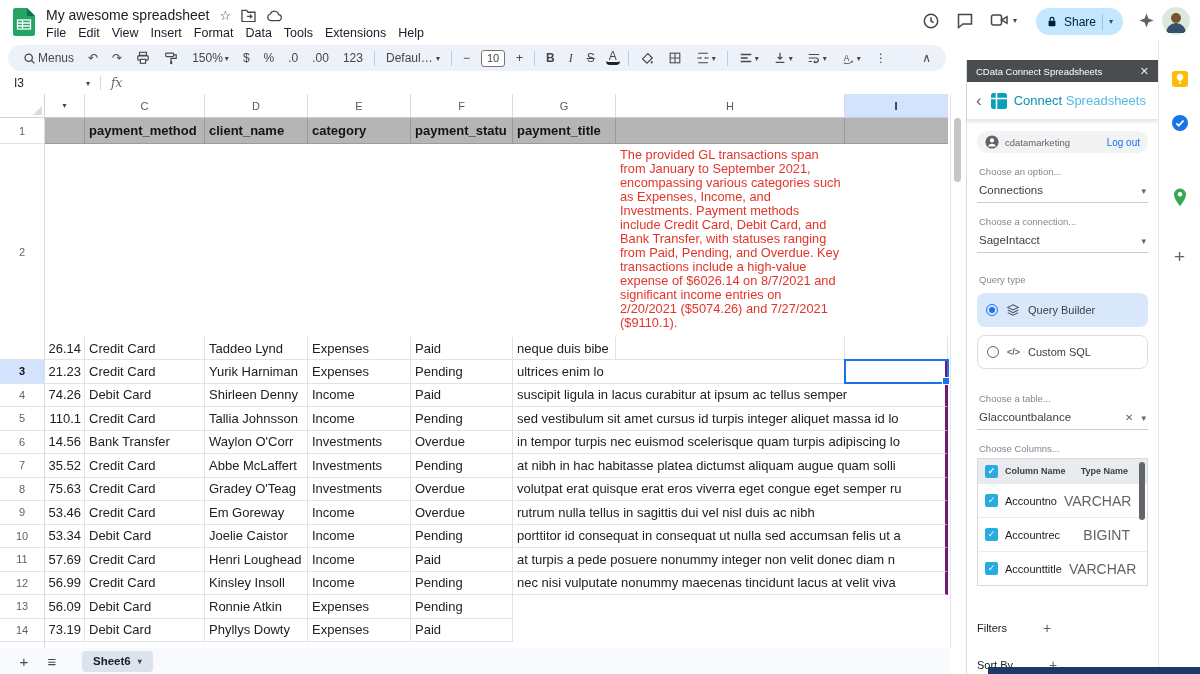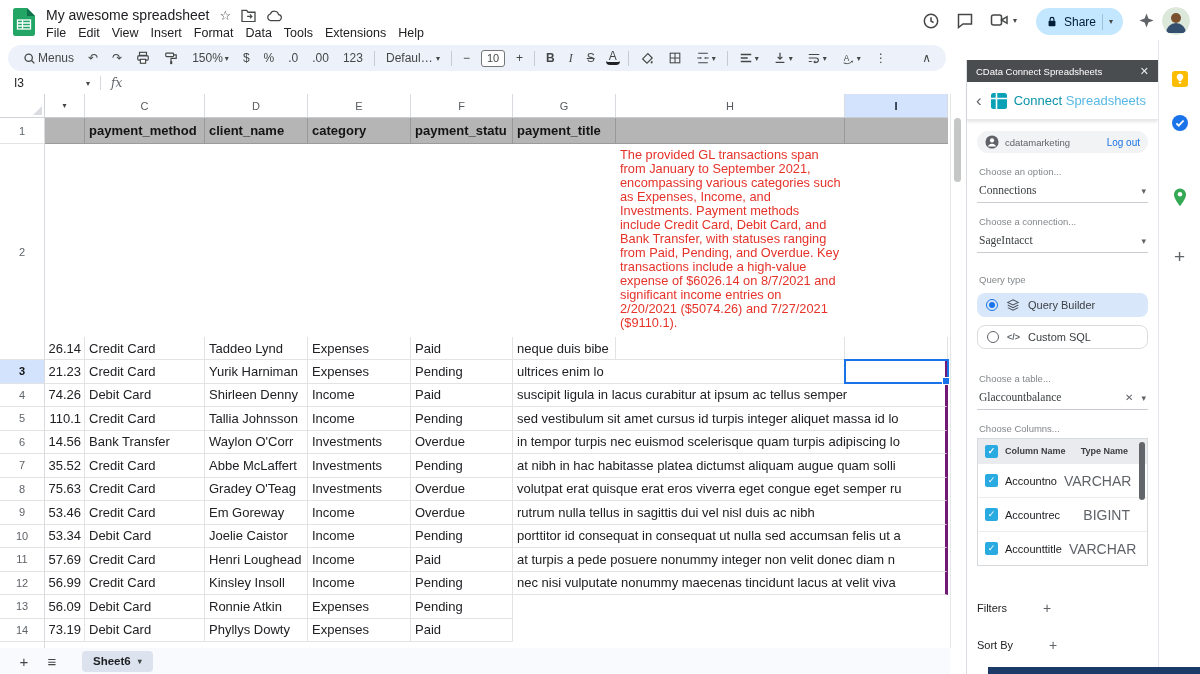--- a/index.html
+++ b/index.html
@@ -78,24 +78,24 @@
   .sb-head { height:22px; background:#4a4d50; color:#fff; font-size:9.5px; display:flex; align-items:center; justify-content:space-between; padding:0 9px; }
   .sb-x { color:#e8eaed; font-size:11px; }
   .brand { height:38px; display:flex; align-items:center; gap:6px; padding:0 9px; border-bottom:1px solid #e6e8eb; box-shadow:0 2px 3px rgba(0,0,0,.10); position:relative; }
   .back { font-size:17px; color:#5f6368; line-height:1; margin-right:2px; }
   .brand-text { font-size:13px; font-weight:500; white-space:nowrap; }
   .bt1 { color:#0b93a8; } .bt2 { color:#58b8e4; }
   .sb-body { padding:11px 10px 0; }
   .user { height:22px; background:#f1f3f4; border-radius:11px; display:flex; align-items:center; gap:6px; padding:0 8px; font-size:9.5px; color:#5f6368; }
   .logout { margin-left:auto; color:#1a73e8; font-size:10px; }
   .lbl { font-size:9.5px; color:#83878b; margin:13px 2px 2px; }
-  .selrow { display:flex; align-items:flex-end; justify-content:space-between; border-bottom:1px solid #c9ccd0; padding:5px 2px 6px; font-size:11.5px; color:#3c4043;font-family:Liberation Serif, serif; }
+  .selrow { display:flex; align-items:flex-end; justify-content:space-between; border-bottom:1px solid #c9ccd0; padding:5px 2px 6px; font-size:11.5px; color:#3c4043; }
   .chev { font-size:9px; color:#5f6368; }
   .xclr { font-size:10px; color:#5f6368; margin-right:8px; }
-  .card { height:24px; border-radius:8px; display:flex; align-items:center; gap:8px; padding:0 9px; font-size:11px; color:#3c4043; margin-top:8px; }
+  .card { height:34px; border-radius:8px; display:flex; align-items:center; gap:8px; padding:0 9px; font-size:11px; color:#3c4043; margin-top:8px; }
   .card.on { background:#d9e7fb; }
   .card.off { border:1px solid #dadce0; background:#fff; }
   .radio { width:12px; height:12px; border-radius:50%; position:relative; flex:none; }
   .radio.sel { border:1.5px solid #1a73e8; }
   .radio.sel::after { content:''; position:absolute; inset:2px; background:#1a73e8; border-radius:50%; }
   .radio.un { border:1.5px solid #5f6368; }
   .sqlg { font-size:9px; font-weight:700; color:#5f6368; }
   .cols-table { border:1px solid #d7dadd; margin-top:4px; position:relative; }
   .ct-head { height:24px; background:#e9ebee; display:flex; align-items:center; gap:7px; padding:0 7px; font-size:9px; font-weight:700; color:#3c4043; }
   .ct-head .type { margin-left:auto; margin-right:12px; }

